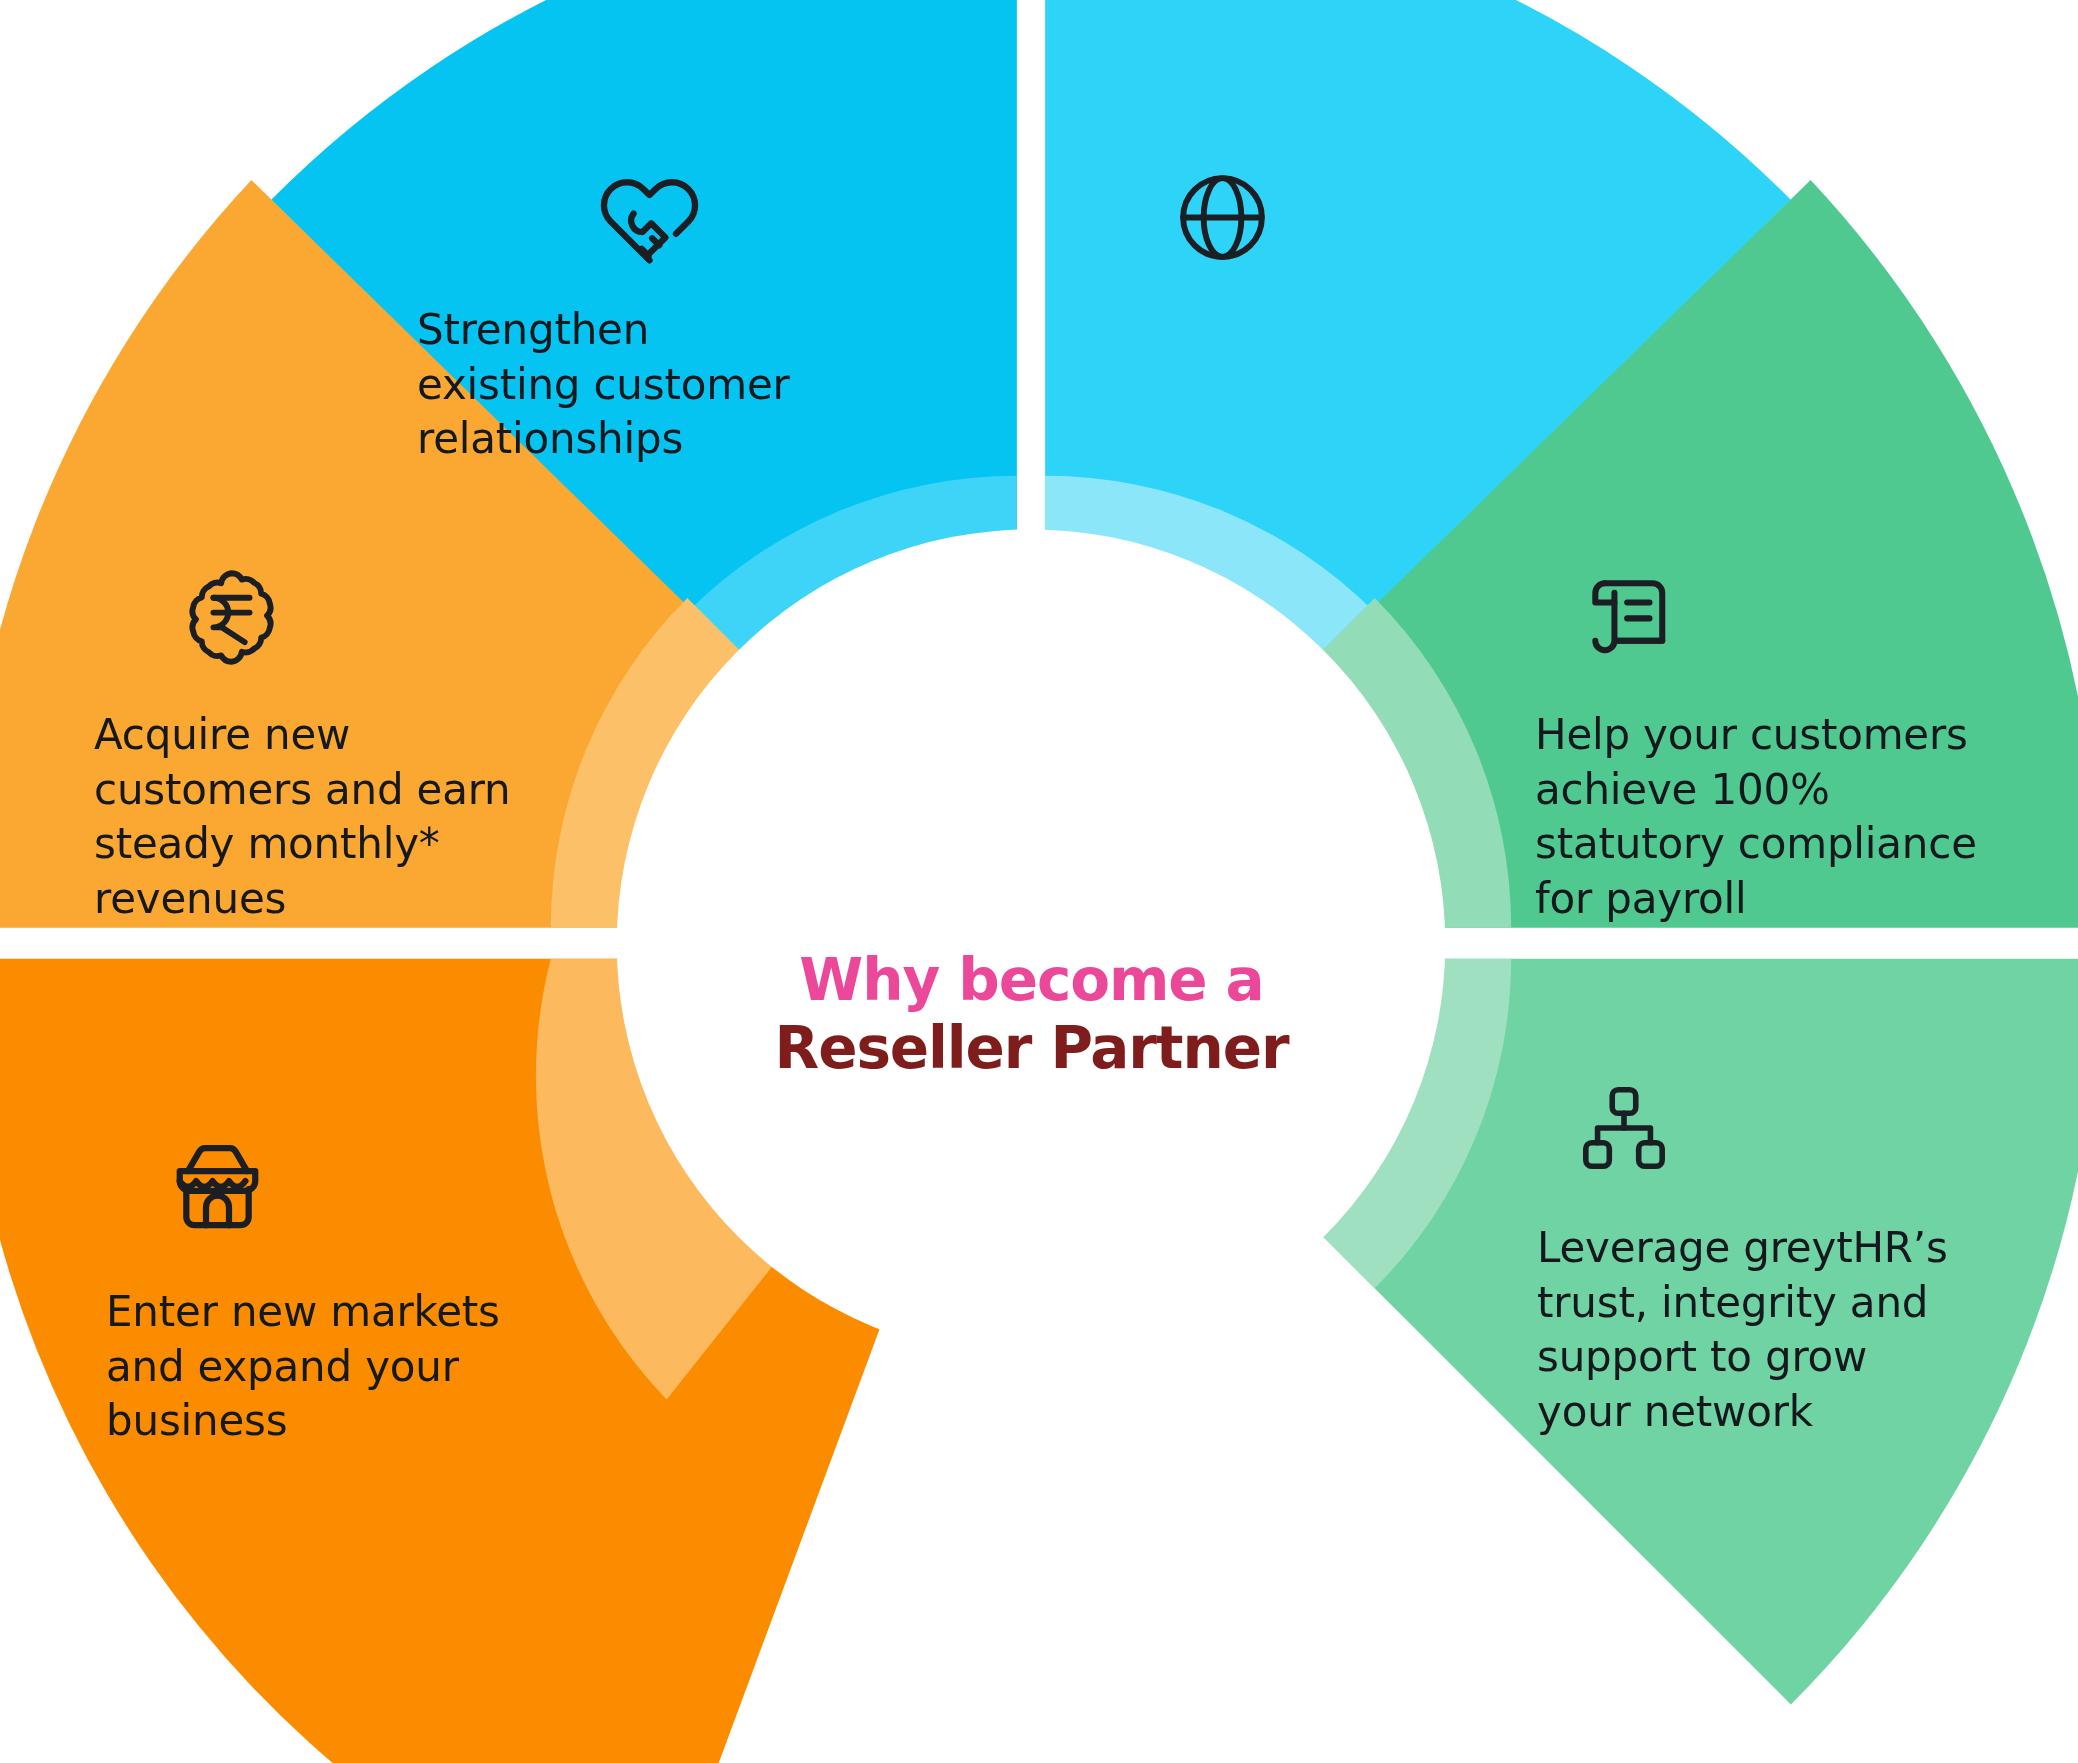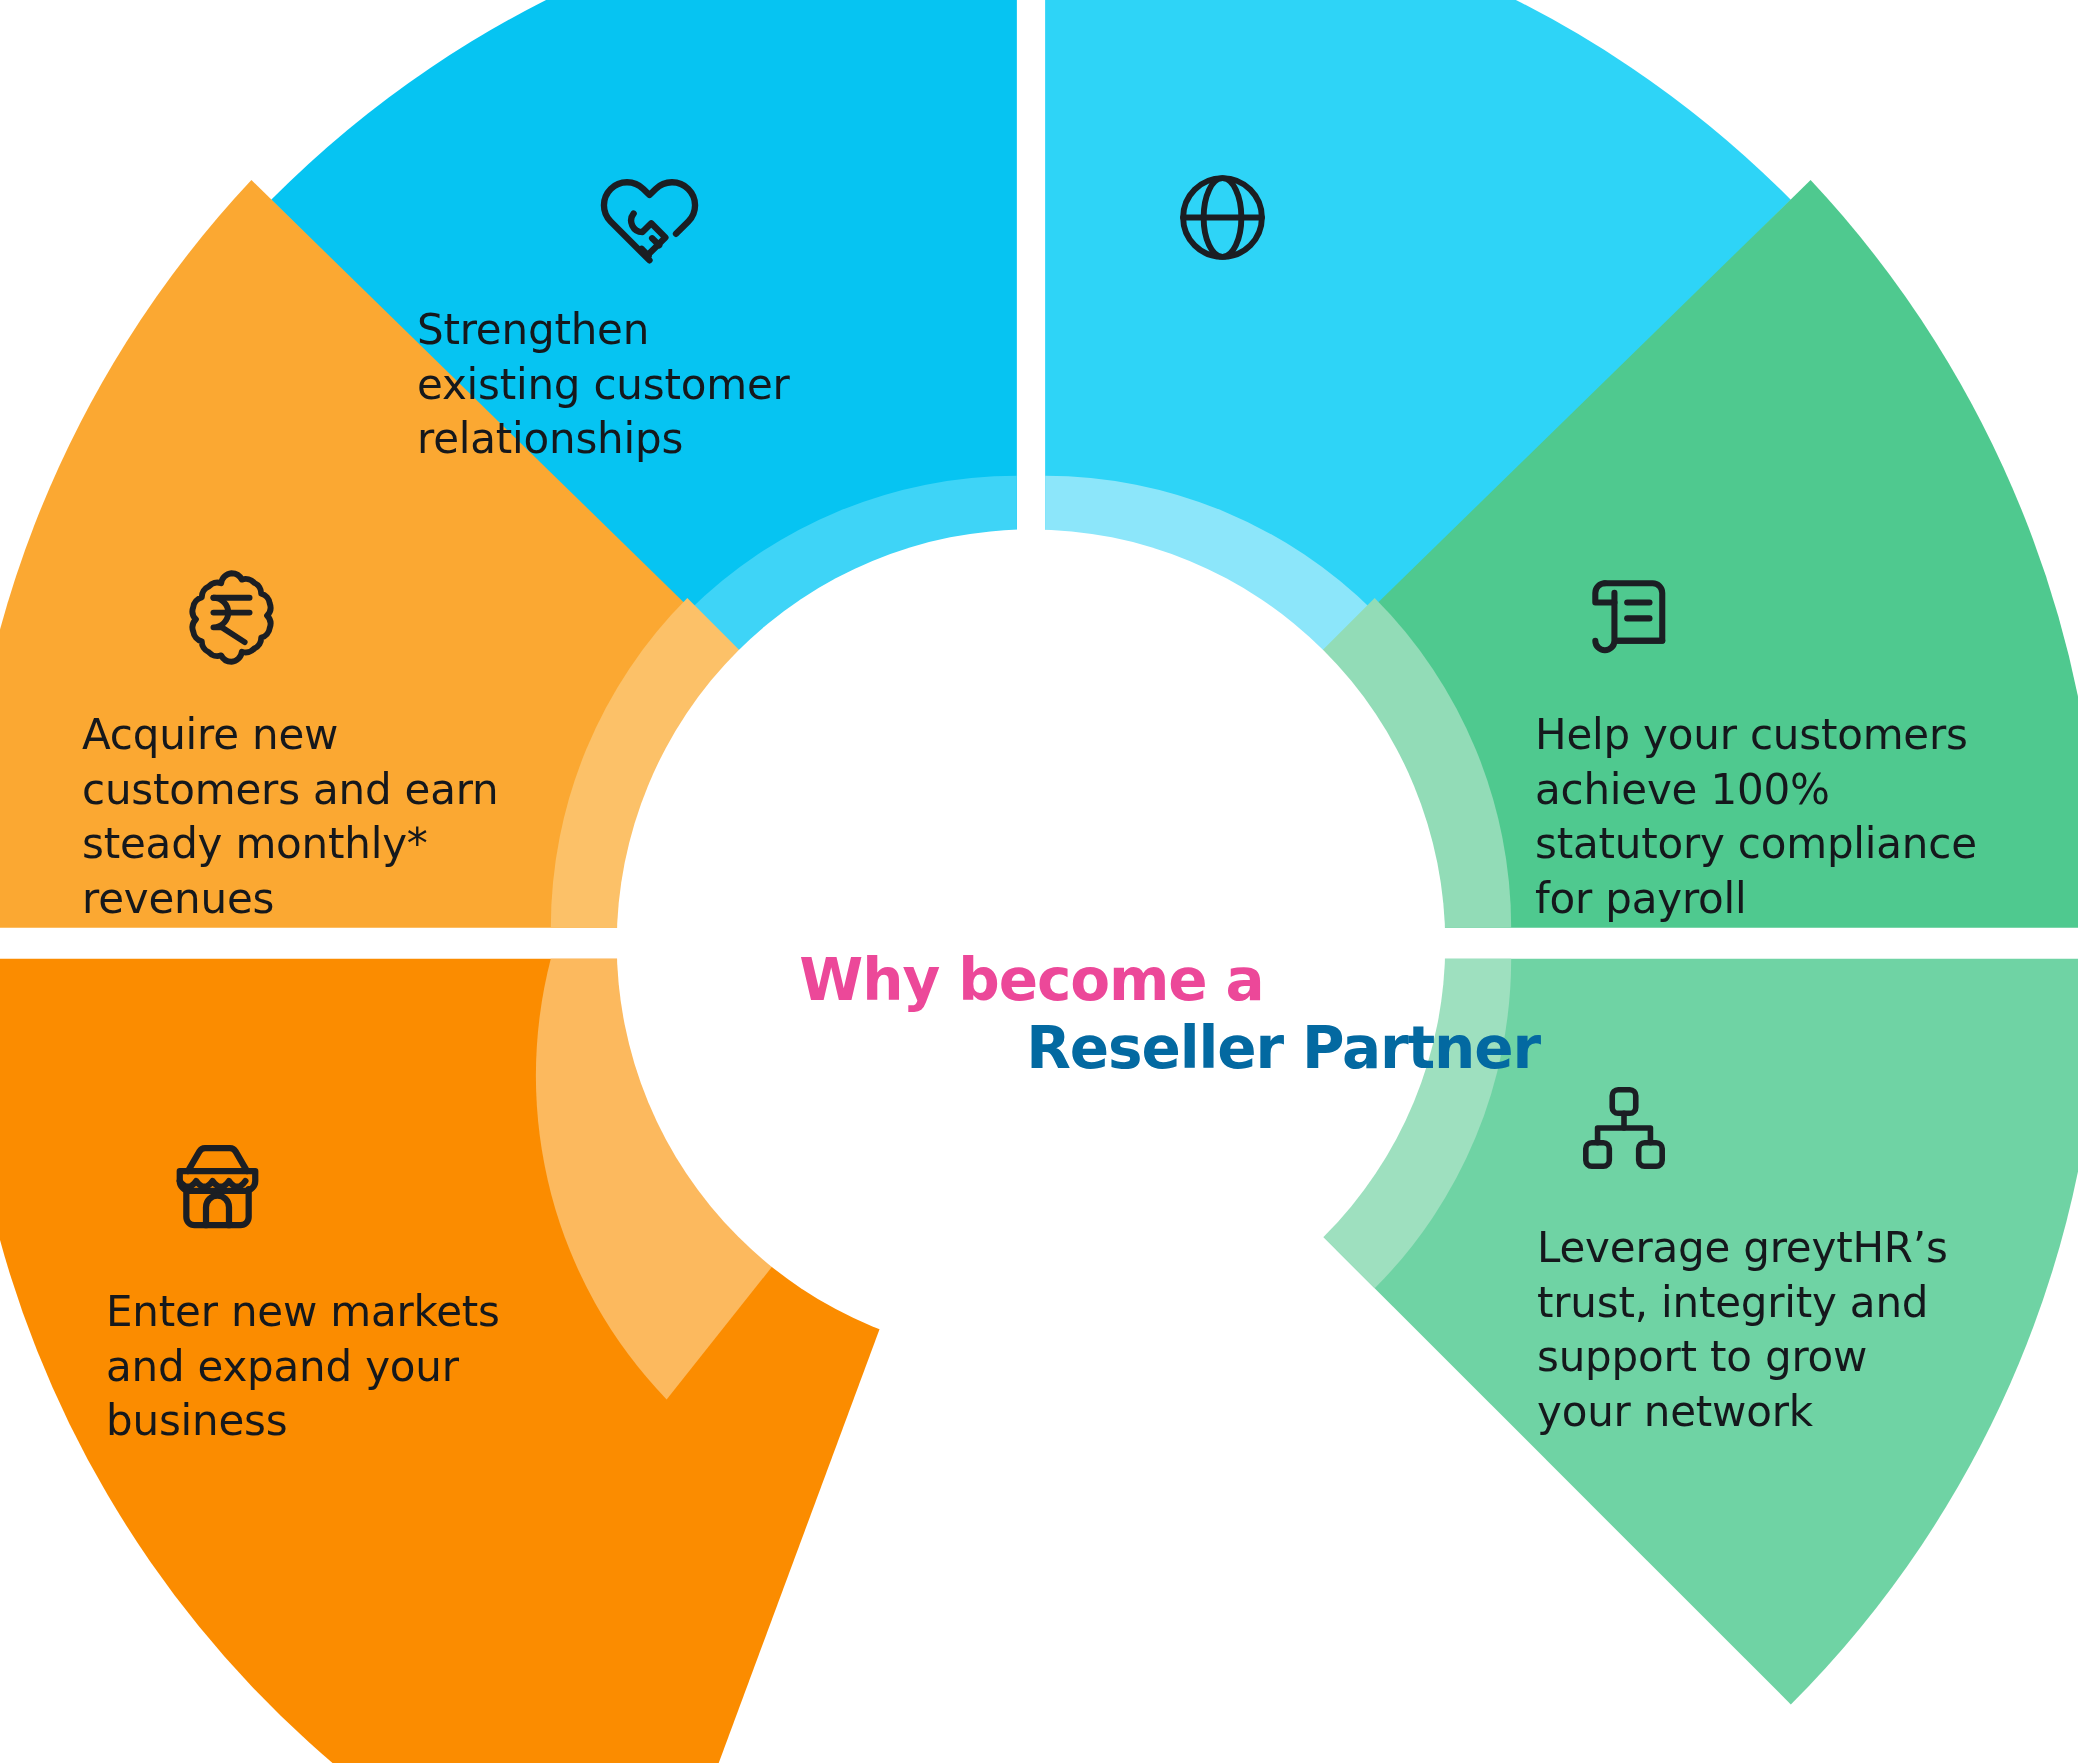--- a/index.html
+++ b/index.html
@@ -40,21 +40,21 @@
   .center-title {
     position: absolute;
     text-align: center;
     font-family: "DejaVu Sans", sans-serif;
     font-weight: 700;
     font-size: 58px;
     line-height: 1.18;
     letter-spacing: -1.1px;
   }
   .center-title .line1 { color: #ec4899; display:block; }
-  .center-title .line2 { color: #0369a1; display:block;text-align:right; }
+  .center-title .line2 { color: #7f1d1d; display:block; }
 
   .icon-holder { position: absolute; }
 </style>
 </head>
 <body>
 
 <div id="stage">
 
   <svg id="wheel" viewBox="0 0 2207 1873">
     <defs></defs>
@@ -217,21 +217,21 @@
 
   <div class="seg-text" style="left:1537px; top:1221px; width:443px;">Leverage greytHR’s
 trust, integrity and
 support to grow
 your network</div>
 
   <div class="seg-text" style="left:106px; top:1285px; width:443px;">Enter new markets
 and expand your
 business</div>
 
-  <div class="seg-text" style="left:82px; top:708px; width:461px;">Acquire new
+  <div class="seg-text" style="left:94px; top:708px; width:461px;">Acquire new
 customers and earn
 steady monthly*
 revenues</div>
 
   <div class="center-title" style="left:523px; top:946px; width:1017px;">
     <span class="line1">Why become a</span>
     <span class="line2">Reseller Partner</span>
   </div>
 
 </div>

